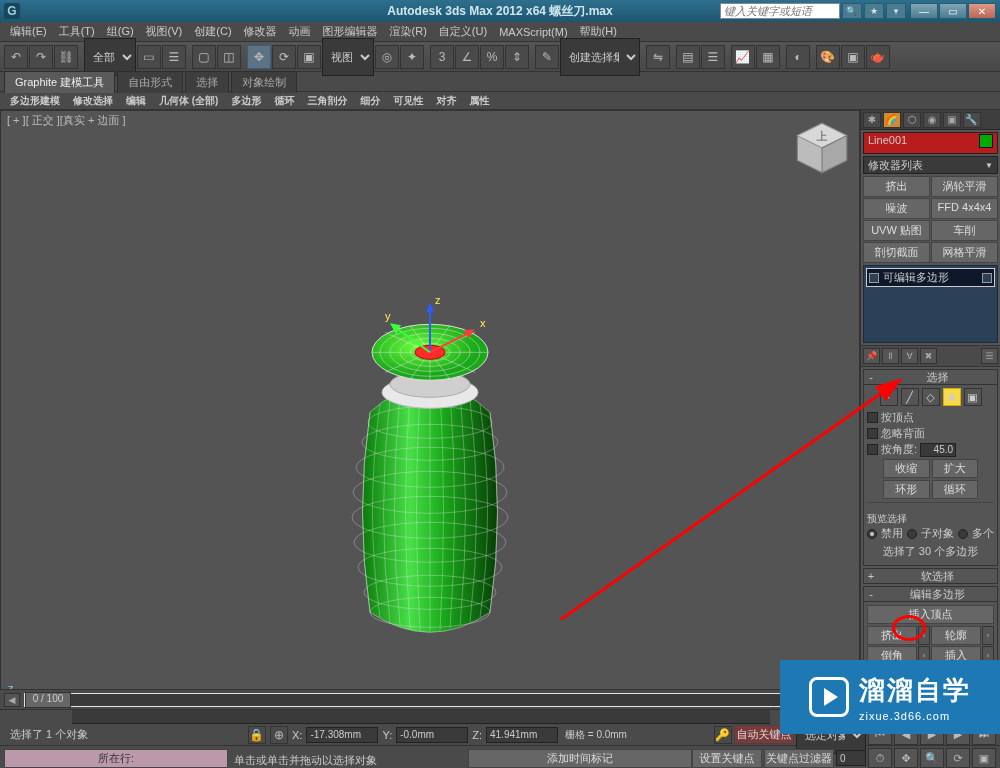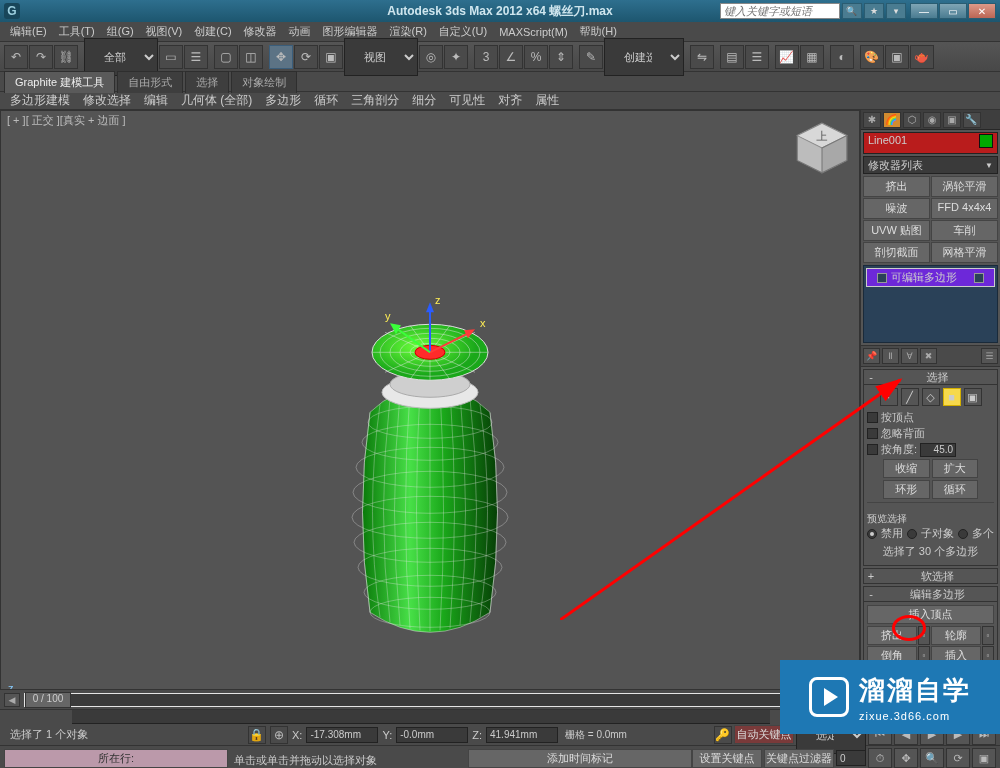--- a/index.html
+++ b/index.html
@@ -18,31 +18,31 @@
 
 
 .menubar { height: 20px; background: #4a4a4a; display: flex; align-items: center; padding: 0 4px; border-bottom: 1px solid #333; }
 .menu-item { padding: 2px 6px; color: #ccc; cursor: default; }
 
 
 .main-toolbar { height: 30px; background: linear-gradient(#555,#484848); display: flex; align-items: center; padding: 2px 4px; gap: 1px; border-bottom: 1px solid #333; }
 .tool-btn { width: 24px; height: 24px; background: #4a4a4a; border: 1px solid #333; display: flex; align-items: center; justify-content: center; color: #bbb; font-size: 12px; position: relative; }
 .tool-btn.active { background: #5c7385; border-color: #3a5d7a; }
 .tool-sep { width: 4px; height: 24px; }
-.tool-dropdown { height: 38px; background: #3a3a3a; border: 1px solid #222; color: #ccc; padding: 0 15px; }
+.tool-dropdown { height: 38px; background: #3a3a3a; border: 1px solid #222; color: #ccc; padding: 0 4px; }
 .tool-wide { width: 80px; }
 
 
 .ribbon { height: 20px; background: #4a4a4a; display: flex; align-items: center; padding: 0 4px; border-bottom: 1px solid #333; }
 .ribbon-tab { padding: 3px 10px; color: #aaa; background: #3e3e3e; border: 1px solid #2e2e2e; border-bottom: none; margin-right: 2px; }
 .ribbon-tab.active { background: #5a5a5a; color: #eee; }
 
 
 .sub-ribbon { height: 18px; background: #4a4a4a; display: flex; align-items: center; padding: 0 4px; border-bottom: 1px solid #333; gap: 1px; }
-.sub-tab { padding: 2px 6px; color: #ccc; font-size: 12px; }
+.sub-tab { padding: 2px 6px; color: #ccc; font-size: 10px; font-weight: bold; }
 
 
 .main-area { display: flex; height: 618px; }
 .viewport { flex: 1; background: #545454; position: relative; border: 1px solid #333; }
 .viewport-label { position: absolute; top: 2px; left: 6px; color: #bbb; font-size: 11px; }
 .viewcube { position: absolute; top: 6px; right: 6px; width: 62px; height: 62px; }
 .viewcube svg { width: 100%; height: 100%; }
 .axis-tripod { position: absolute; bottom: 12px; left: 6px; width: 30px; height: 30px; }
 .bottle { position: absolute; left: 50%; top: 50%; transform: translate(-50%,-35%); }
 
@@ -51,21 +51,21 @@
 .cmd-tabs { height: 20px; background: #3e3e3e; display: flex; align-items: center; gap: 2px; padding: 0 2px; border-bottom: 1px solid #272727; }
 .cmd-tab { width: 18px; height: 16px; background: #4a4a4a; border: 1px solid #333; display: flex; align-items: center; justify-content: center; font-size: 10px; color: #aaa; }
 .cmd-tab.active { background: #d28b2f; color: #fff; }
 .cmd-name { height: 22px; background: #b91c1c; border: 1px solid #222; margin: 2px; color: #ccc; padding: 1px 4px; display: flex; }
 .cmd-color { width: 14px; height: 14px; background: #0a0; margin-left: auto; border: 1px solid #111; }
 .cmd-dropdown { height: 18px; background: #3a3a3a; border: 1px solid #222; margin: 0 2px 2px 2px; color: #ccc; padding: 1px 4px; display: flex; align-items: center; }
 .cmd-dropdown::after { content: '▼'; margin-left: auto; font-size: 8px; }
 .mod-buttons { display: grid; grid-template-columns: 1fr 1fr; gap: 1px; padding: 0 2px; }
 .mod-btn { background: #666; border: 1px solid #444; color: #ddd; text-align: center; padding: 2px 0; font-size: 11px; }
 .mod-stack { margin: 2px; height: 78px; background: #2a4158; border: 1px solid #1a2a3a; padding: 2px; }
-.mod-item { background: #6d28d9; color: #ccc; padding: 1px 10px; display: flex; align-items: center; gap: 4px; }
+.mod-item { background: #0f172a; color: #ccc; padding: 1px 2px; display: flex; align-items: center; gap: 4px; }
 .mod-item-border { border:1px solid #ccc; }
 .mod-sq { width: 10px; height: 10px; border: 1px solid #999; background: #2a4158; display: inline-block; }
 .stack-toolbar { display: flex; gap: 2px; padding: 2px; background: #4a4a4a; border-top: 1px solid #333; border-bottom: 1px solid #333; }
 .stack-btn { width: 17px; height: 16px; background: #555; border: 1px solid #333; font-size: 9px; color: #aaa; display: flex; align-items: center; justify-content: center; }
 
 .rollout-head { background: #555; margin: 2px 2px 0 2px; border: 1px solid #333; height: 16px; display: flex; align-items: center; font-size: 11px; color: #ccc; }
 .rollout-head .rh-toggle { width: 14px; text-align: center; }
 .rollout-head .rh-title { flex: 1; text-align: center; }
 .rollout-body { background: #555; margin: 0 2px; border: 1px solid #333; border-top: none; padding: 3px; }
 .subobj-row { display: flex; justify-content: center; gap: 3px; margin-bottom: 4px; }

